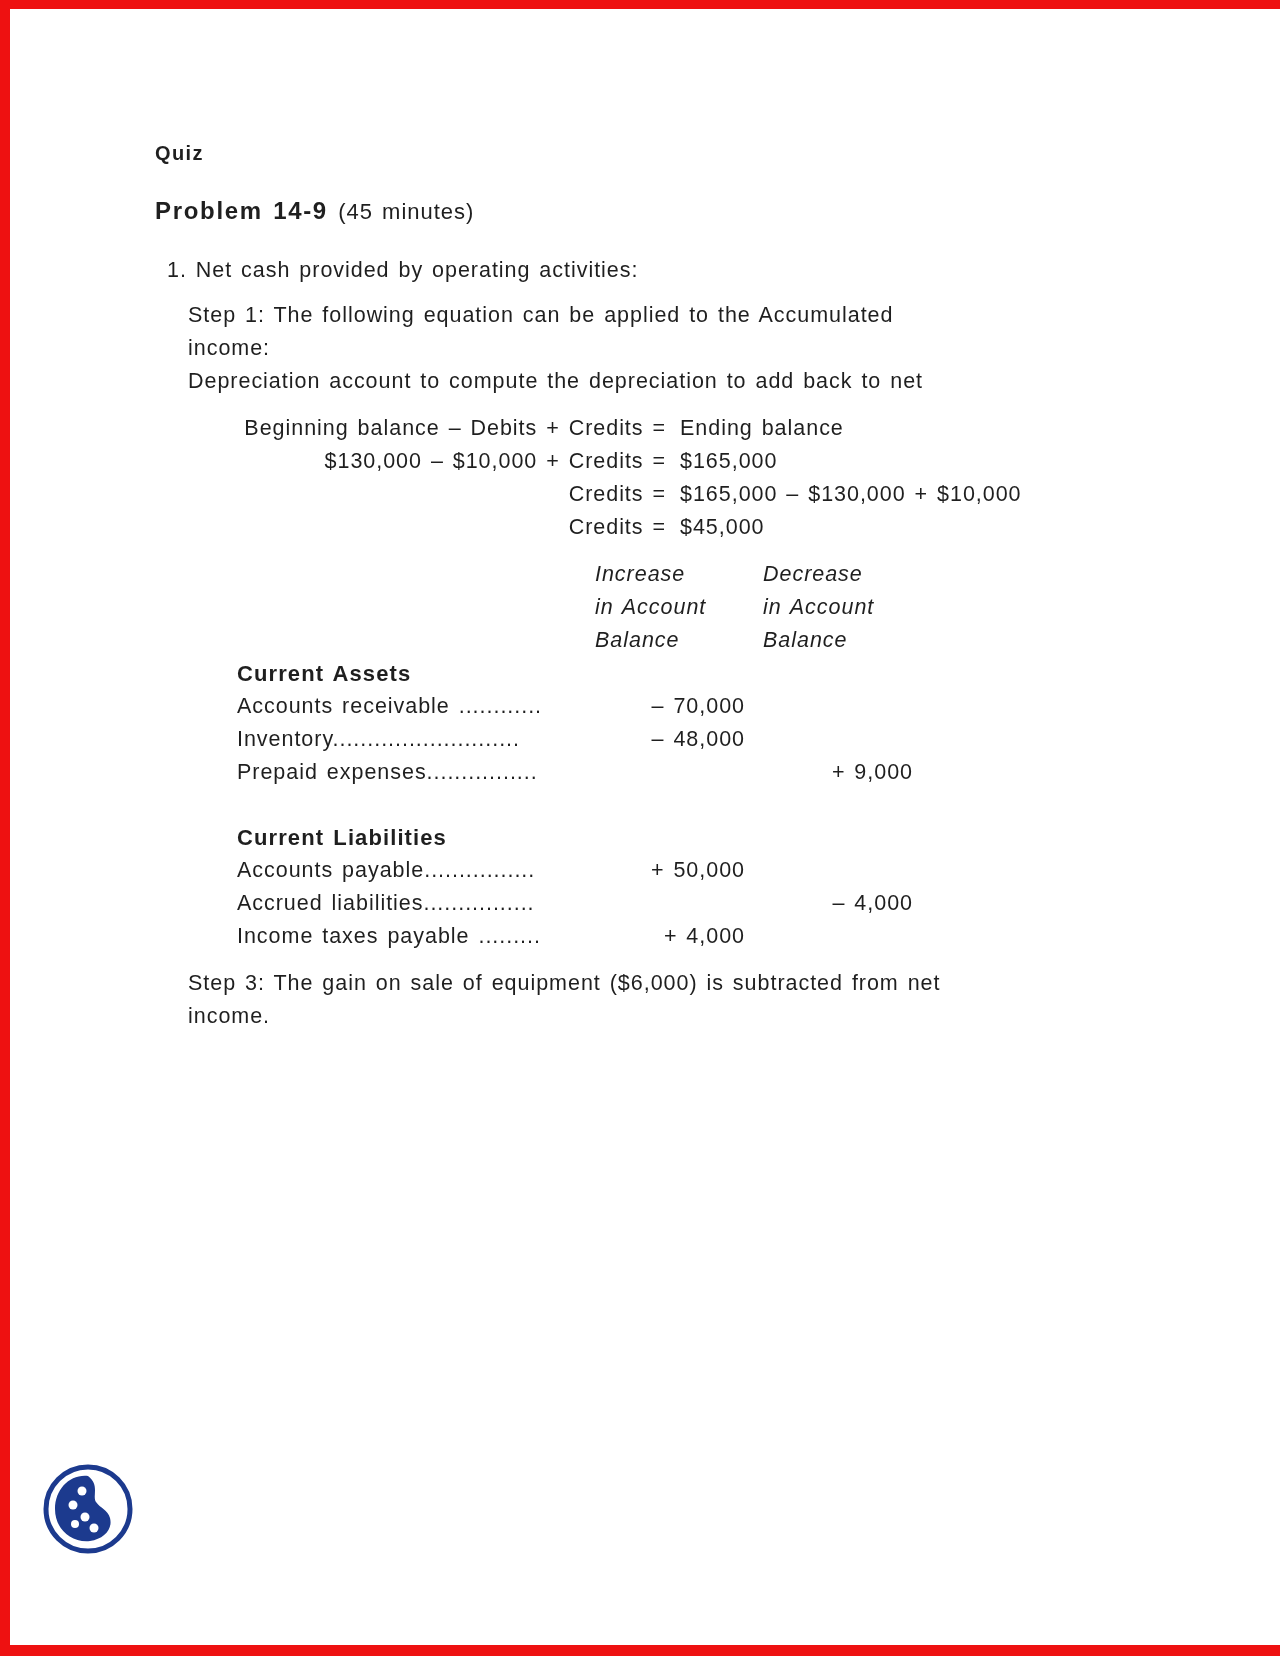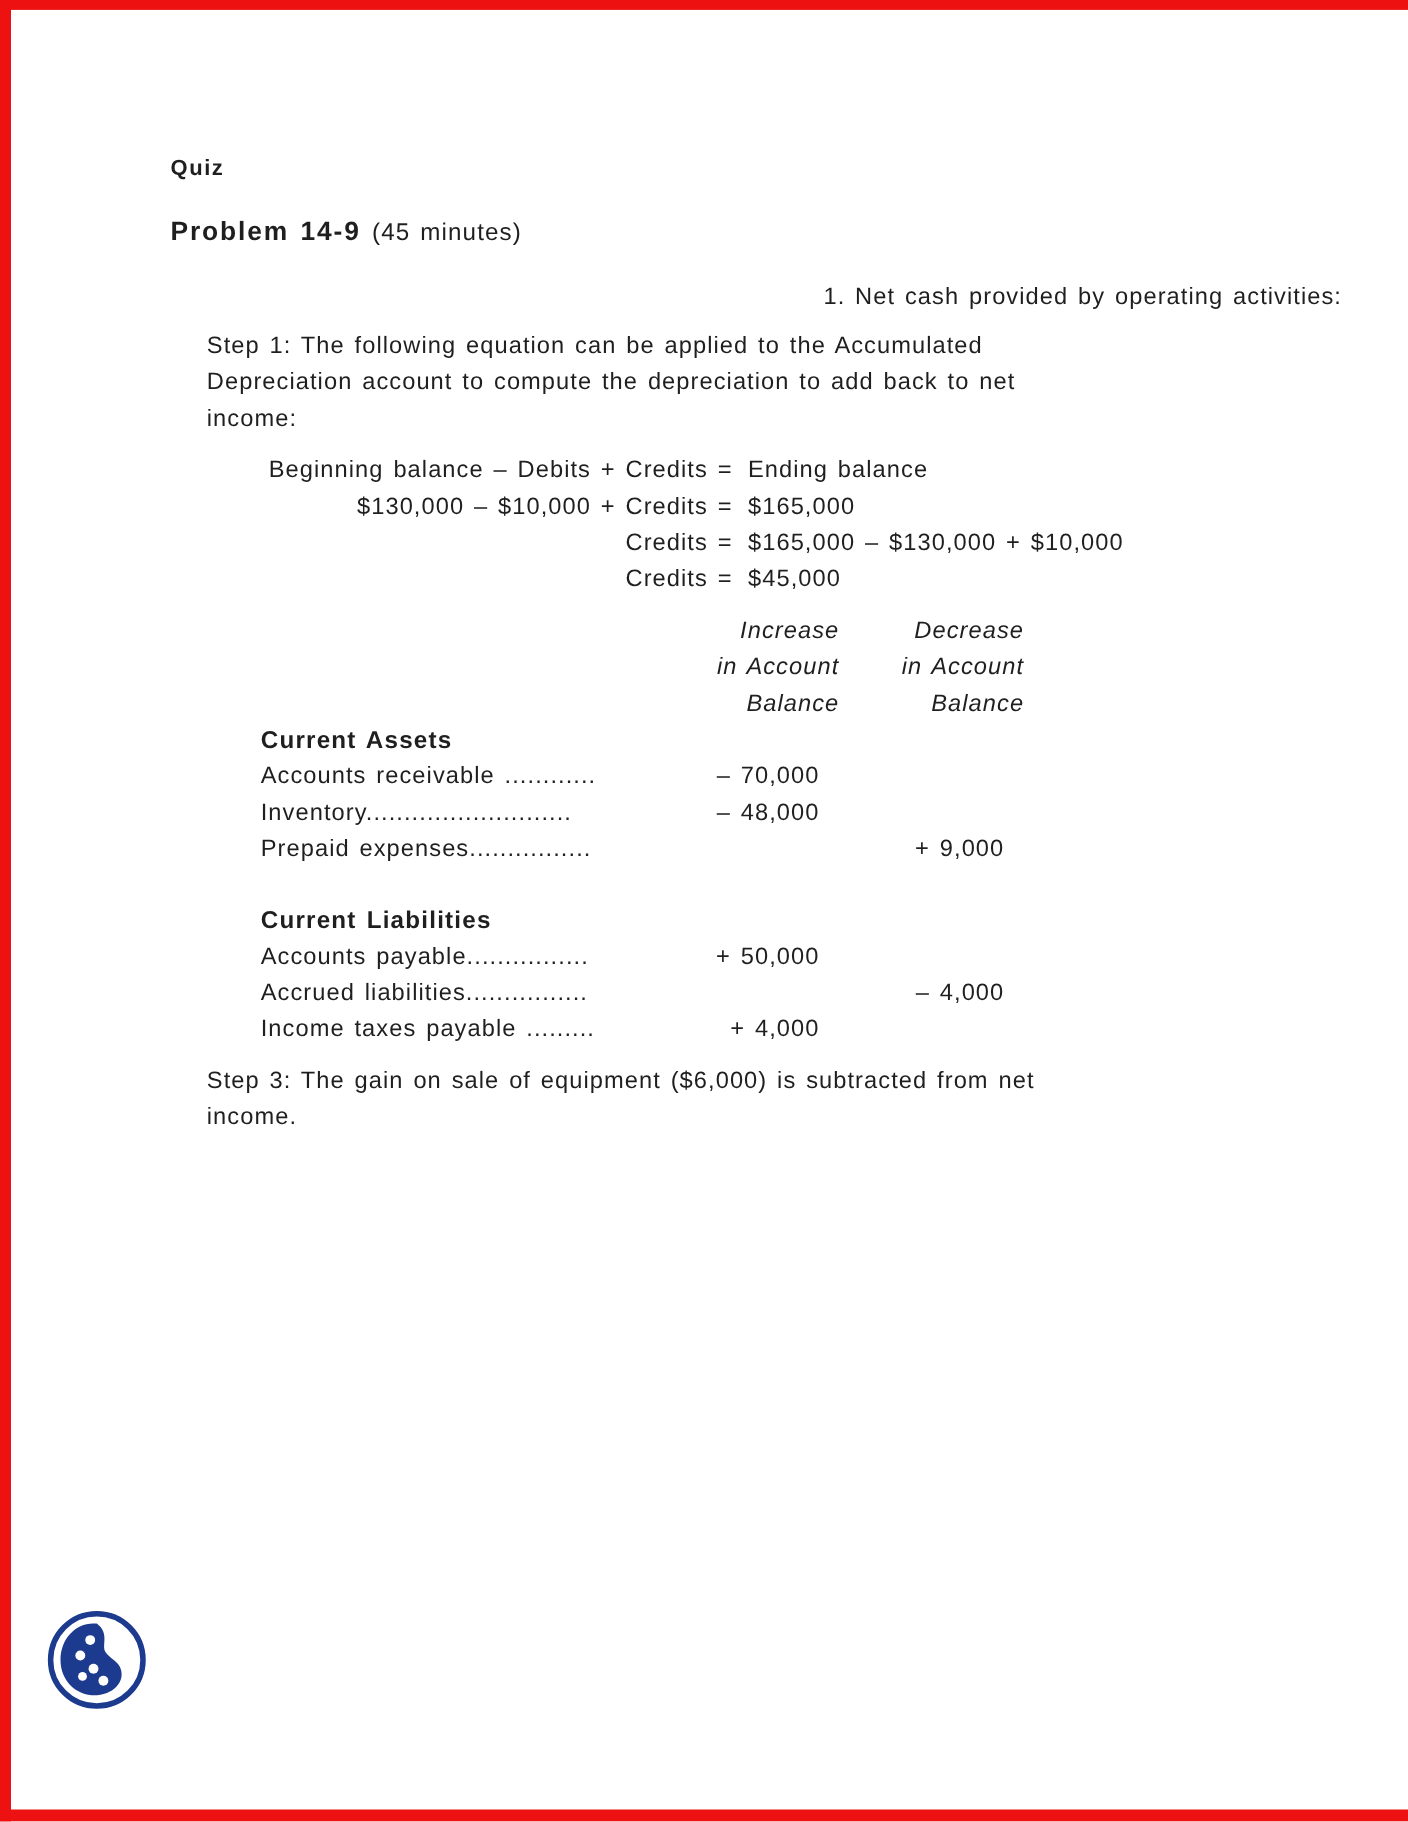--- a/index.html
+++ b/index.html
@@ -26,39 +26,39 @@
     font-size:20px;font-weight:bold;letter-spacing:.07em;
     margin:0 0 24px 0;line-height:33px;
   }
   .problem-heading{
     font-size:24px;font-weight:bold;letter-spacing:.07em;
     margin:0 0 26px 0;line-height:33px;
   }
   .problem-heading .suffix{
     font-weight:normal;font-size:22px;letter-spacing:.045em;
   }
-  .numbered-item{margin:0 0 12px 12px;white-space:nowrap;text-align:right;}
+  .numbered-item{margin:0 0 12px 12px;white-space:nowrap;}
   .para{margin:0 0 0 33px;}
   .para .line{white-space:nowrap;}
   .step1{margin-bottom:0;}
   .eq{
     display:grid;
     grid-template-columns:478px auto;
     column-gap:14px;
     margin:14px 0 14px 33px;
   }
   .eq .lhs{text-align:right;white-space:nowrap;}
   .eq .rhs{text-align:left;white-space:nowrap;}
   .tbl{
     display:grid;
     grid-template-columns:358px 168px 168px;
     margin:12px 0 0 82px;
   }
   .tbl .corner{}
-  .tbl .hdr{font-style:italic;text-align:right;}
+  .tbl .hdr{font-style:italic;text-align:left;}
   .tbl .hdr .hline{white-space:nowrap;}
   .tbl .section-title{
     grid-column:1 / -1;
     font-weight:bold;font-size:22px;letter-spacing:.05em;
     white-space:nowrap;
   }
   .tbl .label{white-space:nowrap;}
   .tbl .num{text-align:right;padding-right:18px;white-space:nowrap;}
   .tbl .spacer{grid-column:1 / -1;height:32px;}
   .step3{margin-top:14px;}
@@ -76,22 +76,22 @@
   <div class="content">
 
     <div class="quiz-heading">Quiz</div>
 
     <div class="problem-heading"><span>Problem 14-9</span> <span class="suffix">(45 minutes)</span></div>
 
     <div class="numbered-item">1. Net cash provided by operating activities:</div>
 
     <div class="para step1">
       <div class="line">Step 1: The following equation can be applied to the Accumulated</div>
+      <div class="line">income:</div>
       <div class="line">Depreciation account to compute the depreciation to add back to net</div>
-      <div class="line">income:</div>
     </div>
 
     <div class="eq">
       <div class="lhs">Beginning balance – Debits + Credits =</div>
       <div class="rhs">Ending balance</div>
       <div class="lhs">$130,000 – $10,000 + Credits =</div>
       <div class="rhs">$165,000</div>
       <div class="lhs">Credits =</div>
       <div class="rhs">$165,000 – $130,000 + $10,000</div>
       <div class="lhs">Credits =</div>

